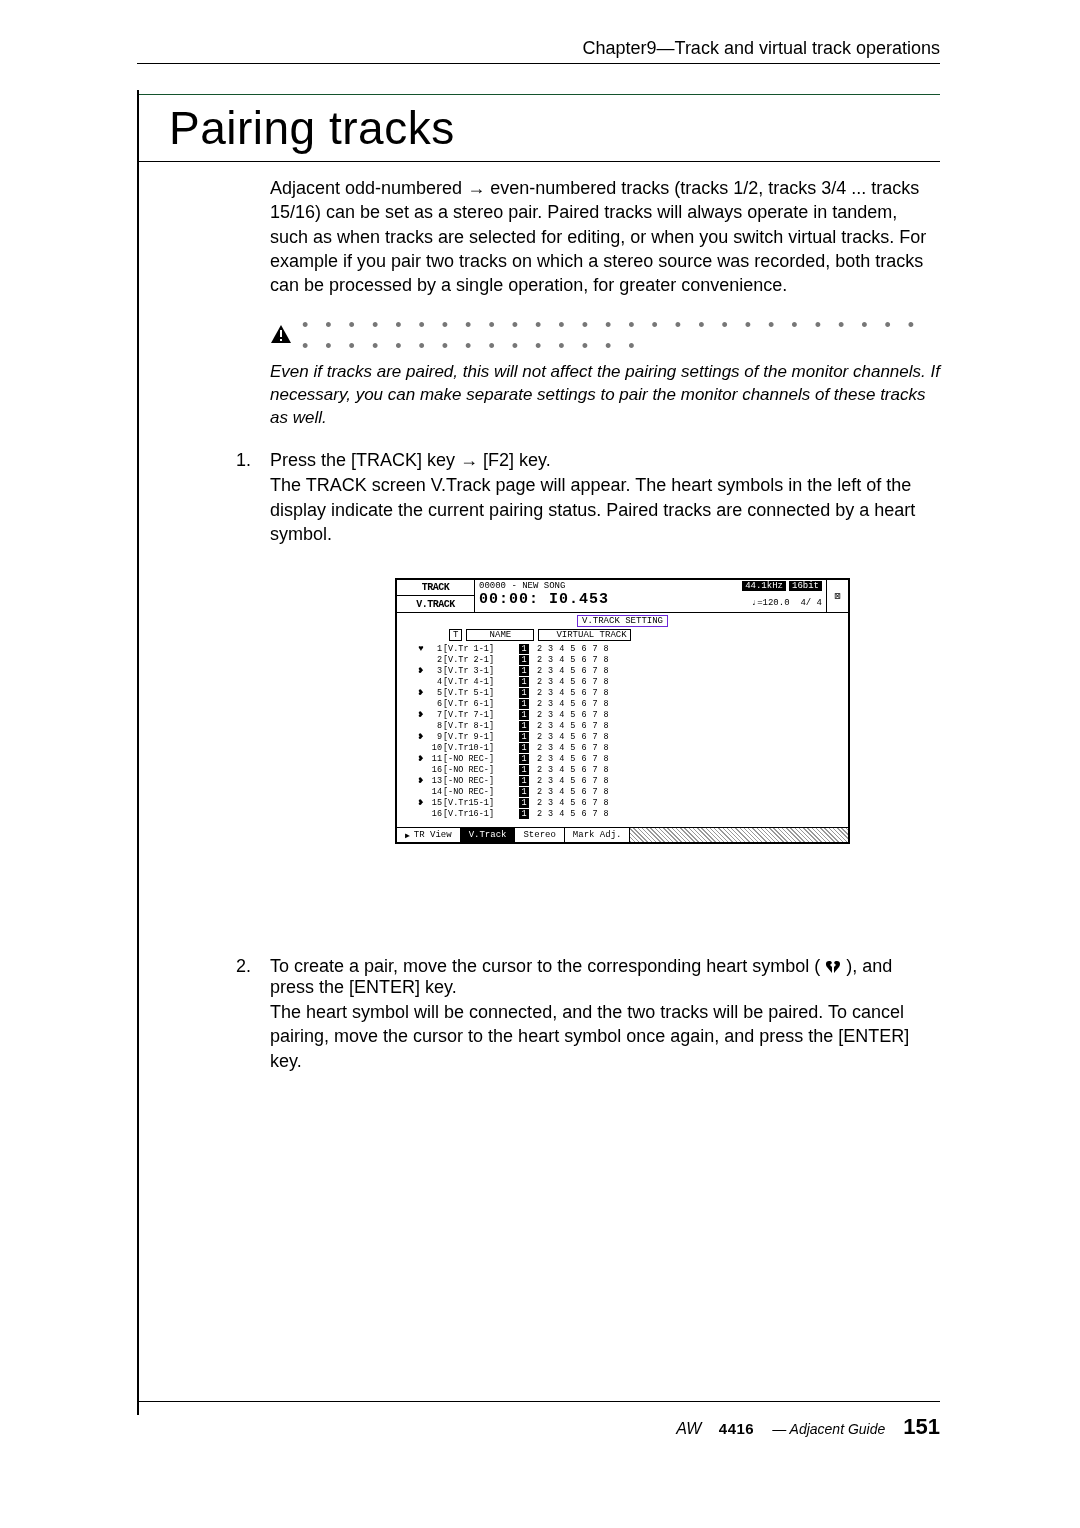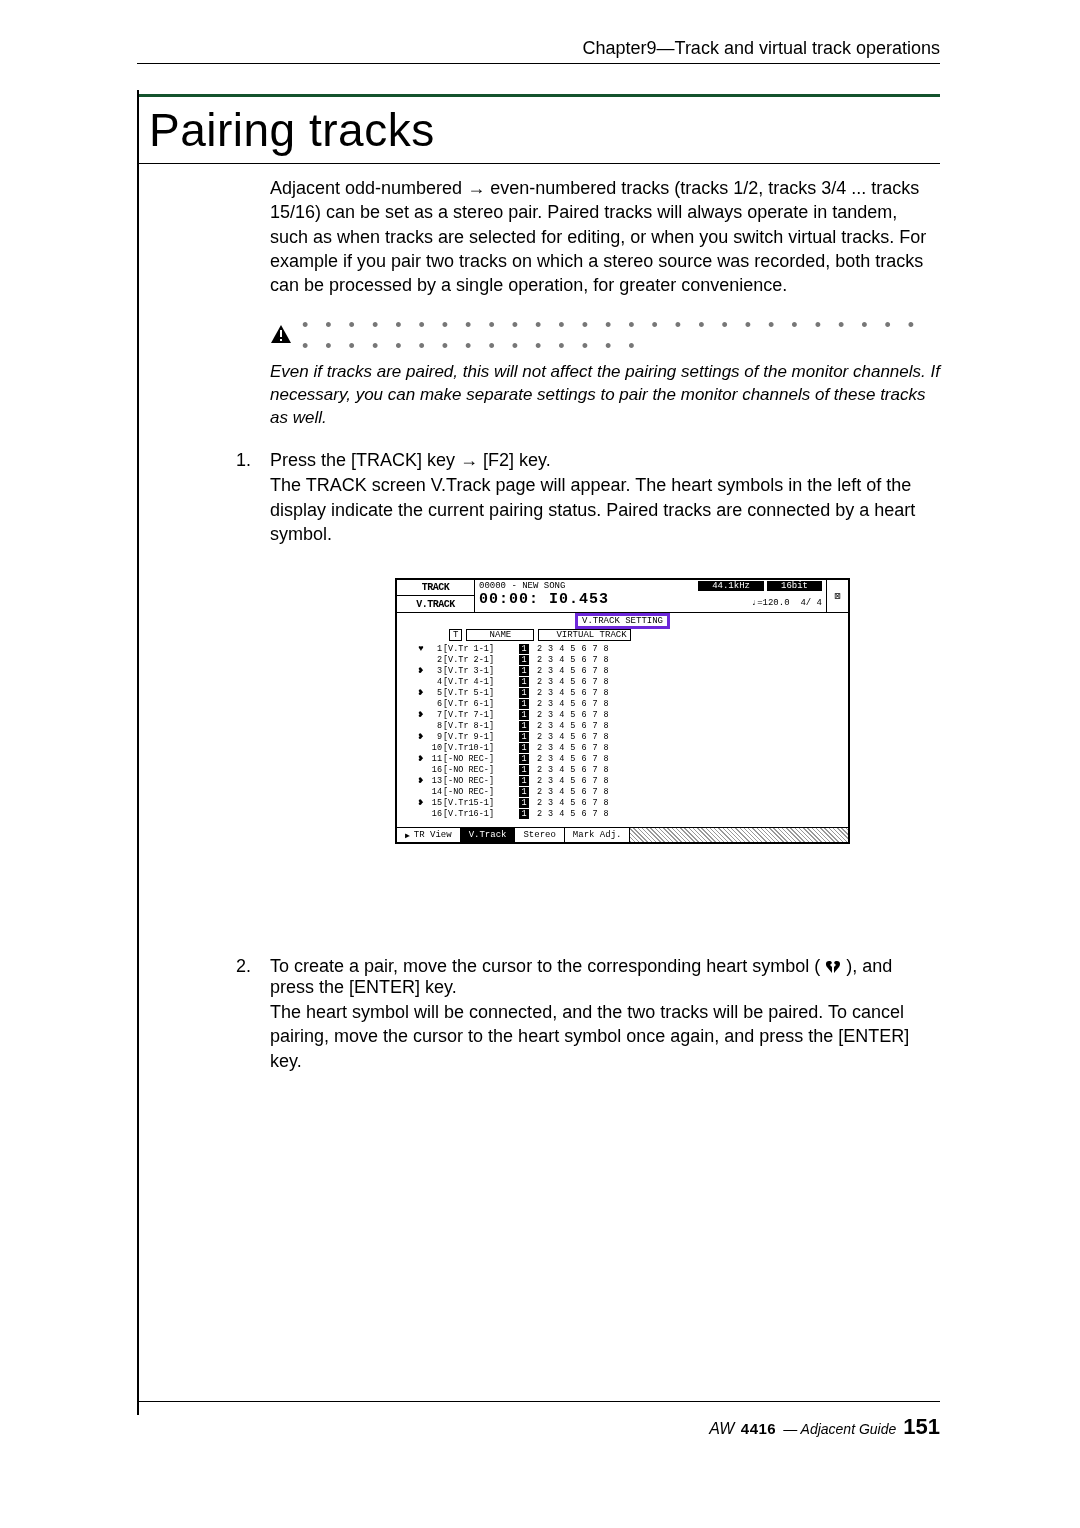--- a/index.html
+++ b/index.html
@@ -2,21 +2,21 @@
 <html><head>
 <meta charset="utf-8">
 <style>
   * { margin: 0; padding: 0; box-sizing: border-box; }
   html, body { width: 1080px; height: 1528px; background: #fff; font-family: "Times New Roman", serif; }
   .page { position: relative; width: 1080px; height: 1092px; }
   .vrule { position: absolute; background: #000; }
   .vrule.left { left: 137px; top: 90px; width: 2px; height: 1325px; }
   .header-line { position: absolute; left: 137px; right: 140px; top: 63px; border-bottom: 1px solid #000; }
   .header-text { position: absolute; right: 140px; top: 38px; font-family: "Helvetica Neue", Arial, sans-serif; font-size: 18px; font-weight: 400; }
-  .title-block { position: absolute; left: 137px; right: 140px; top: 94px; border-top: 3px solid #14532d; border-bottom: 1px solid #000; padding: 6px 0 6px 12px; }
+  .title-block { position: absolute; left: 137px; right: 140px; top: 94px; border-top: 1px solid #14532d; border-bottom: 1px solid #000; padding: 6px 0 6px 32px; }
   .title-text { font-family: "Helvetica Neue", Arial, sans-serif; font-size: 46px; font-weight: 400; letter-spacing: 0.5px; }
   .body { position: absolute; left: 270px; right: 140px; top: 176px; font-family: "Helvetica Neue", Arial, sans-serif; }
   .intro { font-size: 18px; line-height: 1.35; font-weight: 300; }
   .callout { margin-top: 18px; }
   .callout-row { display: flex; align-items: center; gap: 10px; }
   .warn-icon { flex: 0 0 auto; }
   .dots { font-size: 18px; letter-spacing: 6px; color: #777; }
   .callout-text { font-size: 17px; font-style: italic; line-height: 1.35; margin-top: 4px; }
   .step { margin-top: 20px; display: flex; }
   .step .num { width: 34px; margin-left: -34px; font-size: 18px; font-weight: 400; }
@@ -28,43 +28,43 @@
   
   .lcd { width: 455px; border: 2px solid #000; background: #fff; font-family: "Courier New", monospace; font-size: 10px; color: #000; }
   .lcd-top { display: flex; border-bottom: 1px solid #000; justify-content: flex-end; }
   .lcd-tabs { width: 78px; border-right: 1px solid #000; }
   .lcd-tab { border-bottom: 1px solid #000; height: 16px; display:flex; align-items:center; justify-content:center; font-weight:bold; letter-spacing: -0.5px; }
   .lcd-tab.sel { background:#fff; }
   .lcd-tab:last-child { border-bottom: none; }
   .lcd-songinfo { flex:1; padding: 1px 4px; }
   .lcd-songline1 { display:flex; justify-content:space-between; font-size:9px; }
   .lcd-songline1 .badges { display:flex; gap:3px; }
-  .lcd-badge { background:#000; color:#fff; padding:0 14px; }
+  .lcd-badge { background:#000; color:#fff; padding:0 3px; }
   .lcd-time { font-size: 15px; font-weight: bold; letter-spacing: 1px; }
   .lcd-tempo { font-size: 9px; }
   .lcd-micon { width: 22px; border-left:1px solid #000; display:flex; align-items:center; justify-content:center; font-size:10px; }
   .lcd-setting { text-align:center; padding: 3px 0; font-size: 9px; }
-  .lcd-setting span { border:3px solid #6d28d9; padding: 0 4px; }
+  .lcd-setting span { border:1px solid #6d28d9; padding: 0 4px; }
   .lcd-gridhead { display:flex; padding: 0 10px 2px 52px; font-size:9px; gap:4px; }
   .lcd-gridhead .cell { border:1px solid #000; padding: 0 3px; }
   .lcd-tracks { padding: 0 10px 8px 18px; }
   .lcd-tr-row { display:flex; align-items:center; height: 11px; font-size: 8.5px; white-space: pre; }
   .lcd-tr-row .pair { width: 12px; text-align:center; font-size: 9px; }
   .lcd-tr-row .idx { width: 16px; text-align:right; padding-right:1px; }
   .lcd-tr-row .nm { width: 74px; }
   .lcd-tr-row .curr { display:inline-block; background:#000; color:#fff; width:10px; text-align:center; margin-left:2px; }
   .lcd-tr-row .vt { letter-spacing: 6px; padding-left: 8px; }
   .lcd-bottom { display:flex; border-top:1px solid #000; }
   .lcd-btab { flex:0 0 auto; padding: 2px 8px; font-size:9px; border-right:1px solid #000; display:flex; align-items:center; gap:4px; }
   .lcd-btab.sel { background:#000; color:#fff; }
   .lcd-btab .tri { font-size:8px; }
   .lcd-bfill { flex:1; background: repeating-linear-gradient(45deg,#999,#999 1px,#fff 1px,#fff 3px); }
   .step2body { position:absolute; left:270px; right:140px; top: 930px; font-family:"Helvetica Neue", Arial, sans-serif; }
   .footer { position: absolute; left: 137px; right: 140px; top: 1401px; border-top: 1px solid #000; }
-  .footer-text { position:absolute; right:140px; top: 1414px; font-family:"Helvetica Neue",Arial,sans-serif; font-size: 15px; display:flex; align-items:baseline; gap:7px; }
+  .footer-text { position:absolute; right:140px; top: 1414px; font-family:"Helvetica Neue",Arial,sans-serif; font-size: 15px; display:flex; align-items:baseline; gap:18px; }
   .footer-text .brand { font-style: italic; font-weight: 500; font-size: 16px; letter-spacing: -0.5px; }
   .footer-text .model { font-weight: 700; letter-spacing: 0.5px; }
   .footer-text .guide { font-style: italic; font-size: 14px; }
   .footer-text .pnum { font-weight: 700; font-size: 22px; }
   .heart-inline svg { vertical-align: -2px; }
 </style>
 </head>
 <body>
 
 <div class="page">

